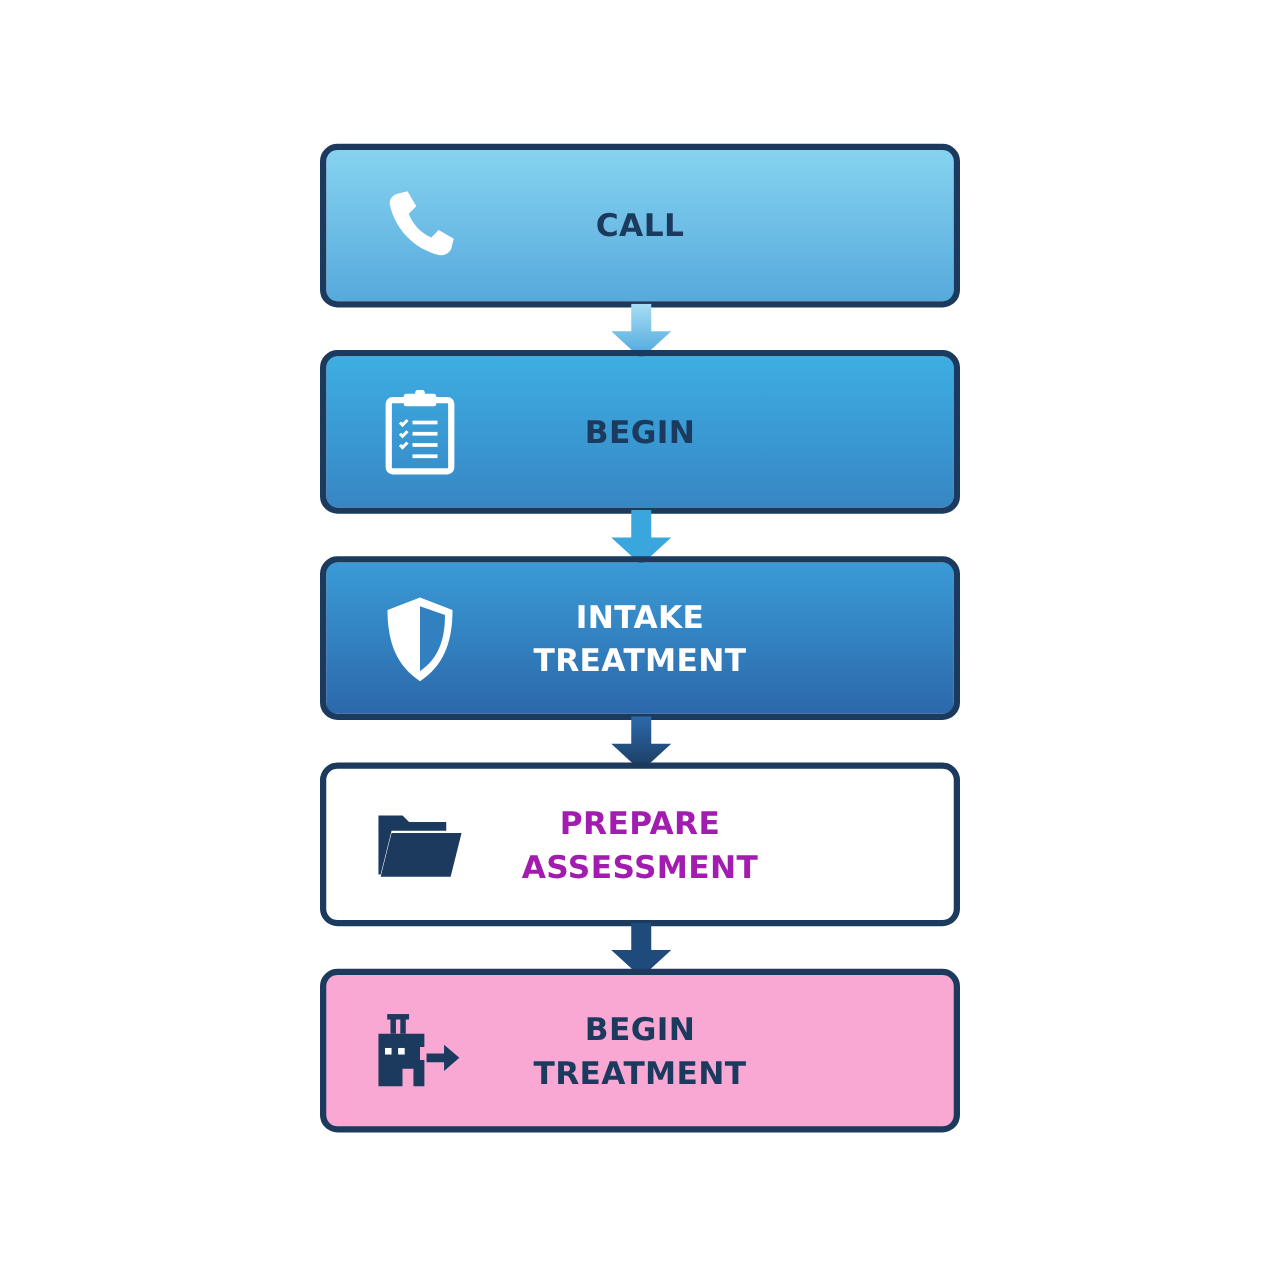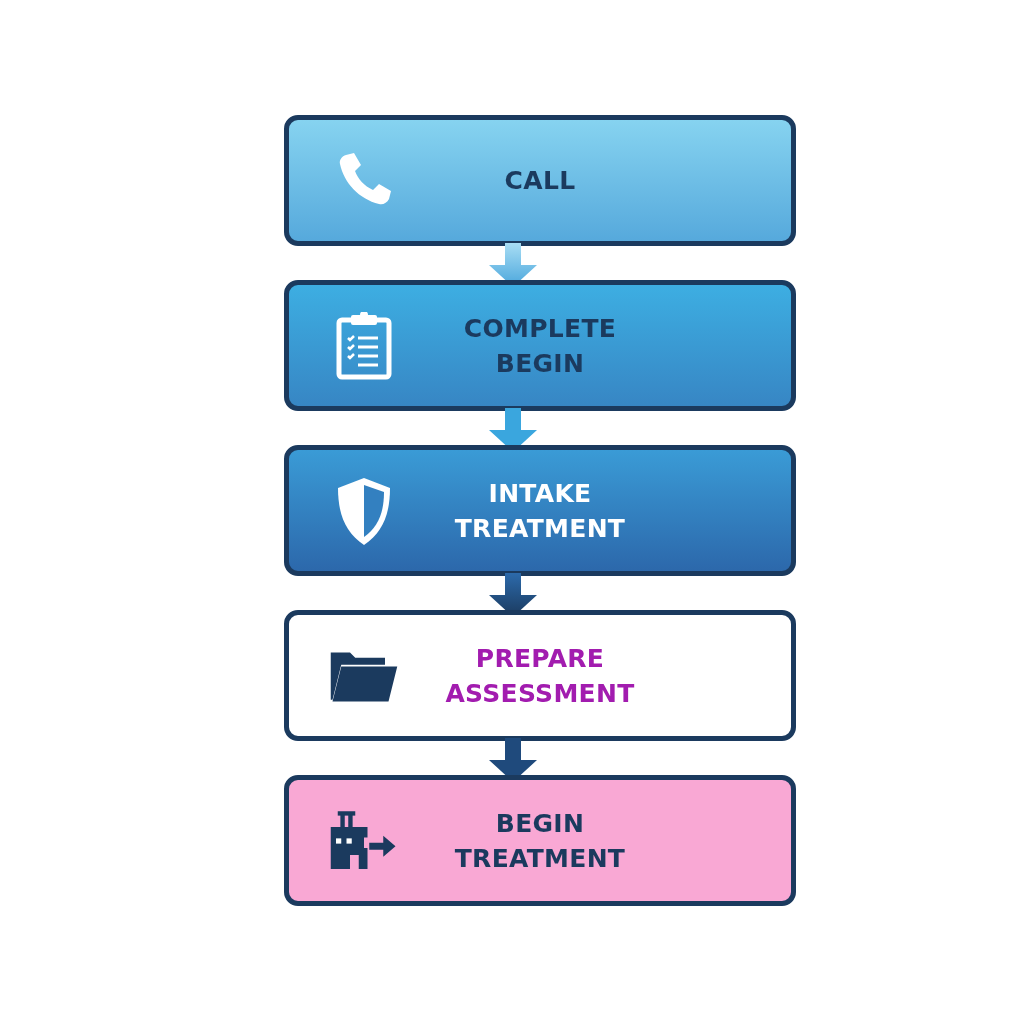--- a/index.html
+++ b/index.html
@@ -1,17 +1,17 @@
 <!DOCTYPE html>
 <html><head>
 <meta charset="utf-8">
 <style>
   html, body { margin:0; padding:0; }
   body { width:1024px; height:1024px; background:#ffffff; position:relative; overflow:hidden; font-family:"DejaVu Sans", sans-serif; }
-  .step { position:absolute; left:256px; width:512px; height:131px; box-sizing:border-box; border:5px solid #1b3a5e; border-radius:14px; display:flex; align-items:center;margin-left:28px; }
+  .step { position:absolute; left:256px; width:512px; height:131px; box-sizing:border-box; border:5px solid #1b3a5e; border-radius:14px; display:flex; align-items:center; }
   .step .icon { position:absolute; left:40px; top:50%; transform:translateY(-50%); width:70px; height:70px; display:flex; align-items:center; justify-content:center; }
   .step .label { position:absolute; left:0; right:0; text-align:center; font-weight:bold; font-size:25px; line-height:35px; letter-spacing:0.3px; }
   .step .label span { display:block; }
   .s1 { top:115px; background:linear-gradient(#86d3f0,#56a9dc); }
   .s2 { top:280px; background:linear-gradient(#3daee2,#3786c4); }
   .s3 { top:445px; background:linear-gradient(#3a9bd6,#2c68ab); }
   .s4 { top:610px; background:#ffffff; }
   .s5 { top:775px; background:#f9a8d4; }
   .arrow { position:absolute; left:487px; width:52px; height:44px; }
 </style>
@@ -52,21 +52,20 @@
       </g>
       <g stroke="#ffffff" stroke-width="3">
           <line x1="22" y1="26" x2="42" y2="26"></line>
           <line x1="22" y1="35" x2="42" y2="35"></line>
           <line x1="22" y1="44" x2="42" y2="44"></line>
           <line x1="22" y1="53" x2="42" y2="53"></line>
         </g>
     </svg>
   </div>
   <div class="label" style="color:#1b3a5e">
-    <span>COMPLETE</span>
     <span>BEGIN</span>
   </div>
 </div>
 
 <svg class="arrow" style="top:408px" viewBox="0 0 52 44">
   <path d="M18 0 h16 v22 h16 l-24 22 l-24 -22 h16z" fill="#3aa6de"></path>
 </svg>
 
 <div class="step s3">
   <div class="icon">

